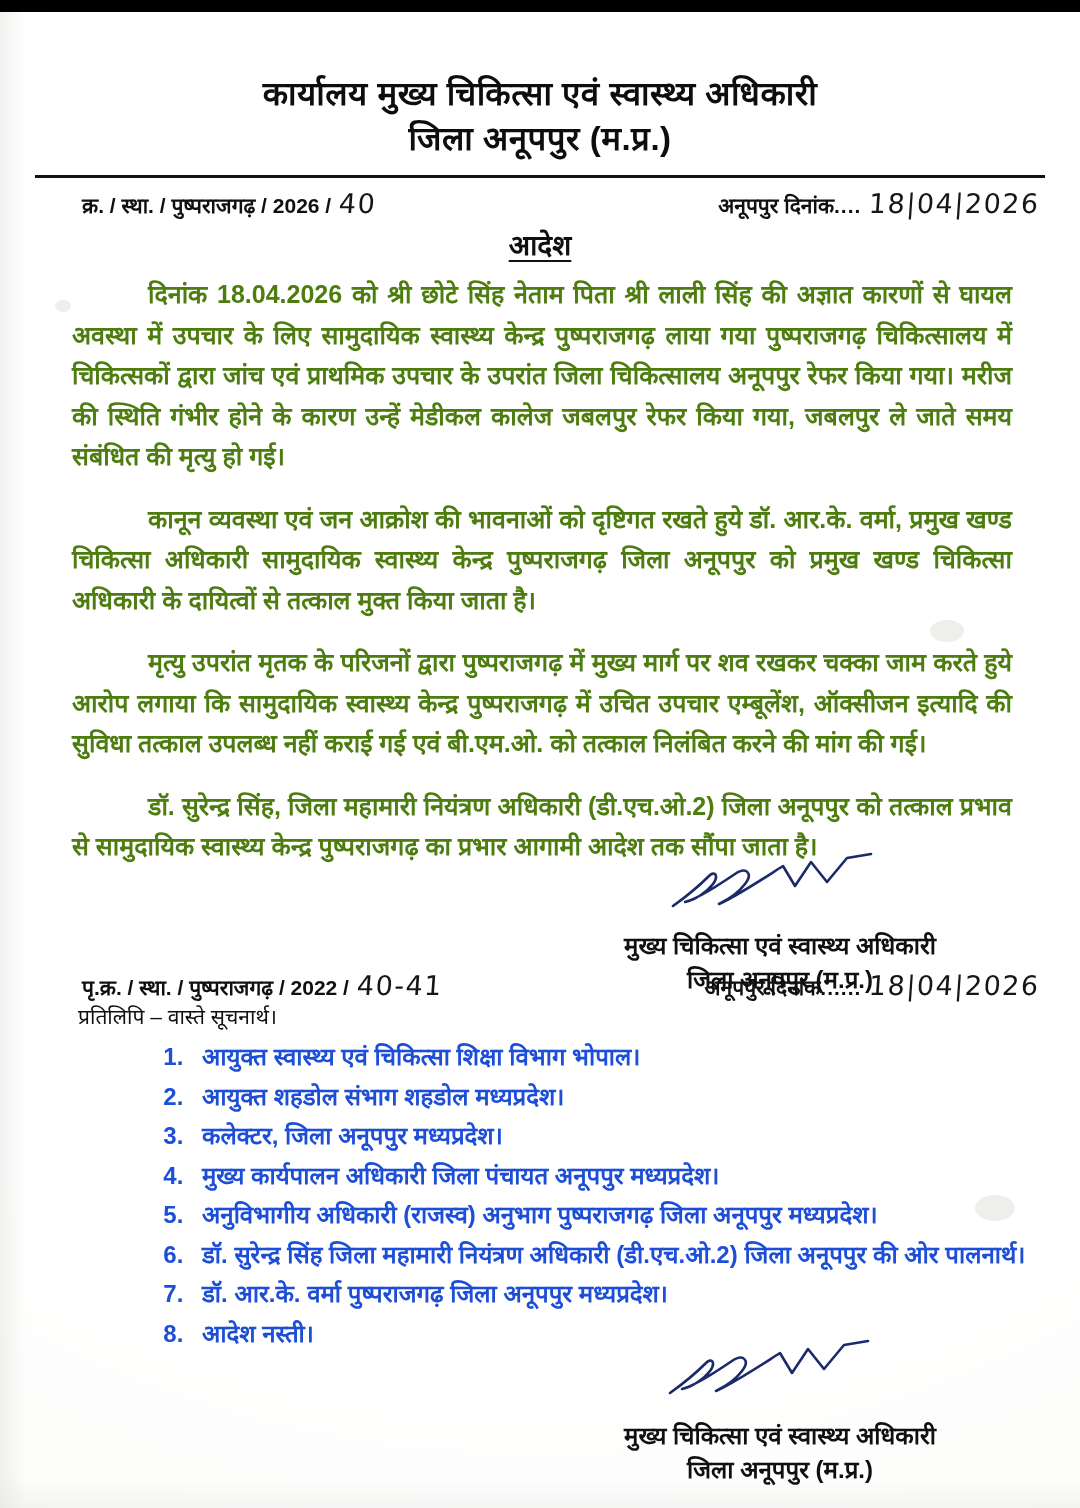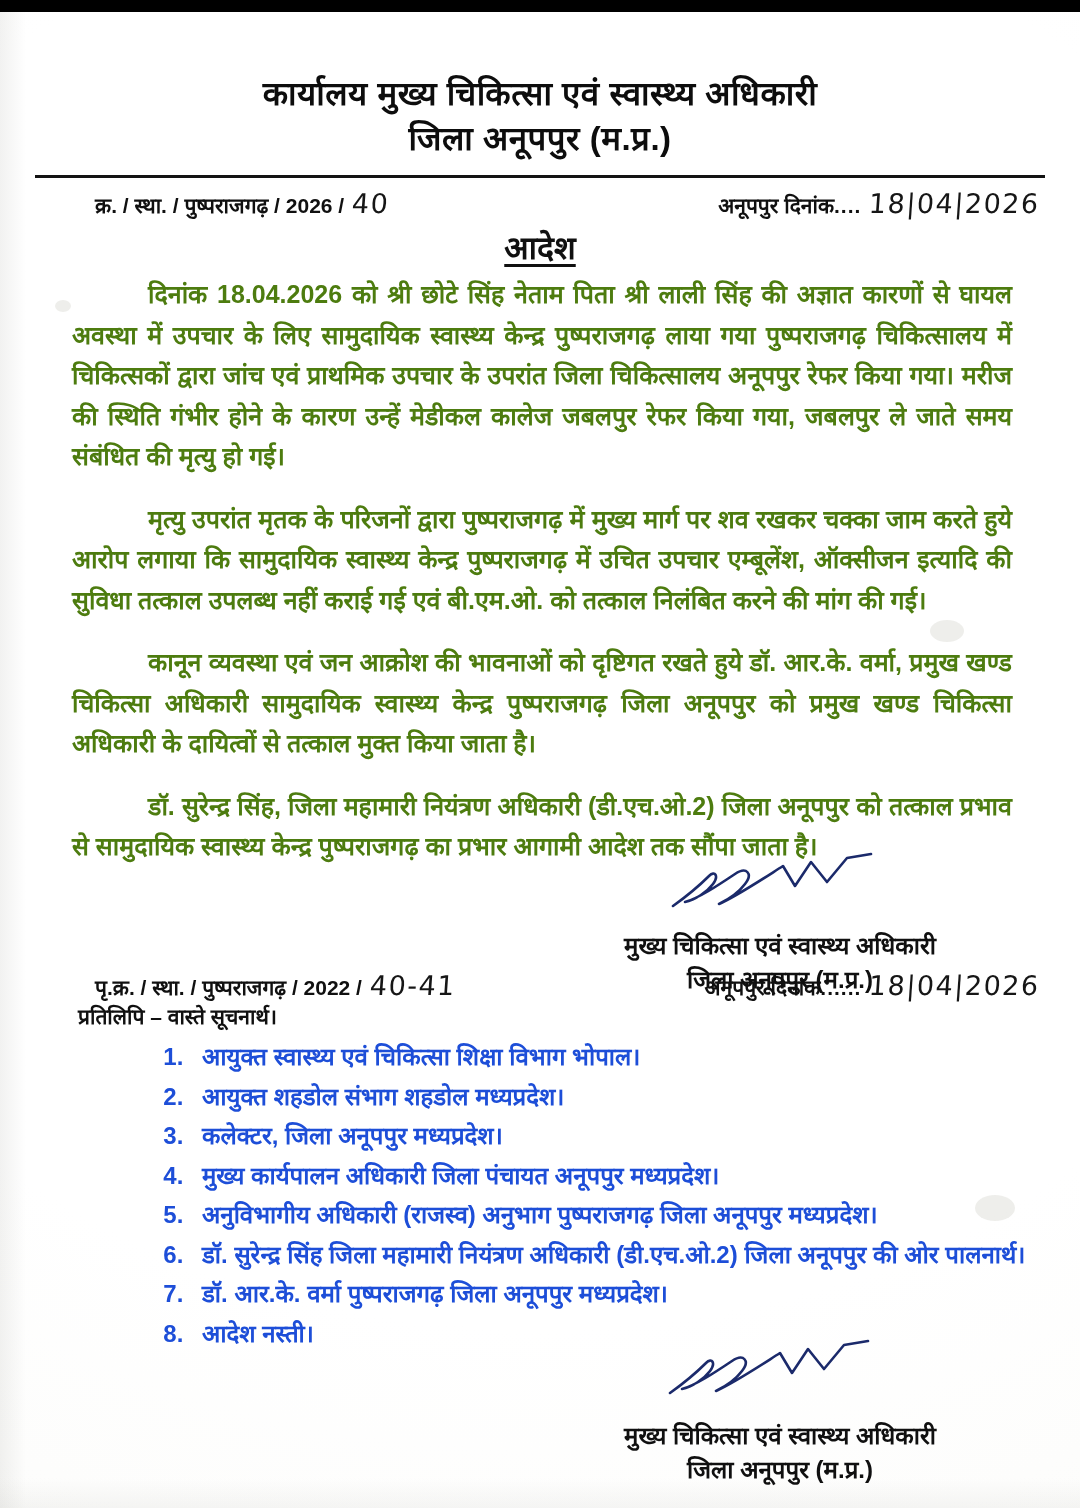--- a/index.html
+++ b/index.html
@@ -77,21 +77,21 @@
     position: absolute;
     left: 35px;
     width: 1010px;
     top: 163px;
     border-top: 3px solid #131313;
   }
 
   
   .ref-row {
     position: absolute;
-    left: 17px; right: 0;
+    left: 4px; right: 0;
     display: flex;
     justify-content: space-between;
     align-items: baseline;
     padding: 0 40px 0 78px;
     box-sizing: border-box;
     font-size: 21px;
     font-weight: bold;
   }
   .ref-row.top { top: 176px; }
   .ref-row.bottom { top: 958px; }
@@ -111,21 +111,21 @@
     transform: skewX(-4deg);
   }
   .dots { letter-spacing: 1px; }
 
   
   .order-title {
     position: absolute;
     top: 213px;
     left: 0; right: 0;
     text-align: center;
-    font-size: 32px;
+    font-size: 28px;
     font-weight: bold;
     text-decoration: underline;
     text-underline-offset: 5px;
   }
 
   
   .body-block {
     position: absolute;
     top: 262px;
     left: 72px;
@@ -164,21 +164,21 @@
   }
   .signature-mark.first { top: 840px; left: 665px; }
   .signature-mark.second { top: 1325px; left: 660px; }
 
   
   .copy-to {
     position: absolute;
     top: 990px;
     left: 78px;
     font-size: 21px;
-    font-weight: bold;
+    font-weight: normal;
   }
 
   
   .recipient-list {
     position: absolute;
     top: 1028px;
     left: 152px;
     width: 860px;
     margin: 0;
     padding: 0 0 0 38px;
@@ -234,22 +234,22 @@
       <span>अनूपपुर दिनांक</span>
       <span class="dots">....</span>
       <span class="handwritten">18|04|2026</span>
     </div>
   </div>
 
   <div class="order-title">आदेश</div>
 
   <div class="body-block">
     <p class="para">दिनांक 18.04.2026 को श्री छोटे सिंह नेताम पिता श्री लाली सिंह की अज्ञात कारणों से घायल अवस्था में उपचार के लिए सामुदायिक स्वास्थ्य केन्द्र पुष्पराजगढ़ लाया गया पुष्पराजगढ़ चिकित्सालय में चिकित्सकों द्वारा जांच एवं प्राथमिक उपचार के उपरांत जिला चिकित्सालय अनूपपुर रेफर किया गया। मरीज की स्थिति गंभीर होने के कारण उन्हें मेडीकल कालेज जबलपुर रेफर किया गया, जबलपुर ले जाते समय संबंधित की मृत्यु हो गई।</p>
+    <p class="para">कानून व्यवस्था एवं जन आक्रोश की भावनाओं को दृष्टिगत रखते हुये डॉ. आर.के. वर्मा, प्रमुख खण्ड चिकित्सा अधिकारी सामुदायिक स्वास्थ्य केन्द्र पुष्पराजगढ़ जिला अनूपपुर को प्रमुख खण्ड चिकित्सा अधिकारी के दायित्वों से तत्काल मुक्त किया जाता है।</p>
     <p class="para">मृत्यु उपरांत मृतक के परिजनों द्वारा पुष्पराजगढ़ में मुख्य मार्ग पर शव रखकर चक्का जाम करते हुये आरोप लगाया कि सामुदायिक स्वास्थ्य केन्द्र पुष्पराजगढ़ में उचित उपचार एम्बूलेंश, ऑक्सीजन इत्यादि की सुविधा तत्काल उपलब्ध नहीं कराई गई एवं बी.एम.ओ. को तत्काल निलंबित करने की मांग की गई।</p>
-    <p class="para">कानून व्यवस्था एवं जन आक्रोश की भावनाओं को दृष्टिगत रखते हुये डॉ. आर.के. वर्मा, प्रमुख खण्ड चिकित्सा अधिकारी सामुदायिक स्वास्थ्य केन्द्र पुष्पराजगढ़ जिला अनूपपुर को प्रमुख खण्ड चिकित्सा अधिकारी के दायित्वों से तत्काल मुक्त किया जाता है।</p>
     <p class="para">डॉ. सुरेन्द्र सिंह, जिला महामारी नियंत्रण अधिकारी (डी.एच.ओ.2) जिला अनूपपुर को तत्काल प्रभाव से सामुदायिक स्वास्थ्य केन्द्र पुष्पराजगढ़ का प्रभार आगामी आदेश तक सौंपा जाता है।</p>
   </div>
 
   <svg class="signature-mark first" viewBox="0 0 230 68">
     <path d="M8 54 C22 44 34 34 44 24 C50 18 54 24 48 32 C42 40 30 48 20 50
              C34 46 52 34 70 22 C82 14 88 22 80 32 C74 40 62 48 54 52
              C72 44 96 28 118 14 L130 34 L146 10 L162 30 L182 6 L206 2" fill="none" stroke="#1b2a6b" stroke-width="2.6" stroke-linecap="round" stroke-linejoin="round"></path>
   </svg>
 
   <div class="sign-block first">

